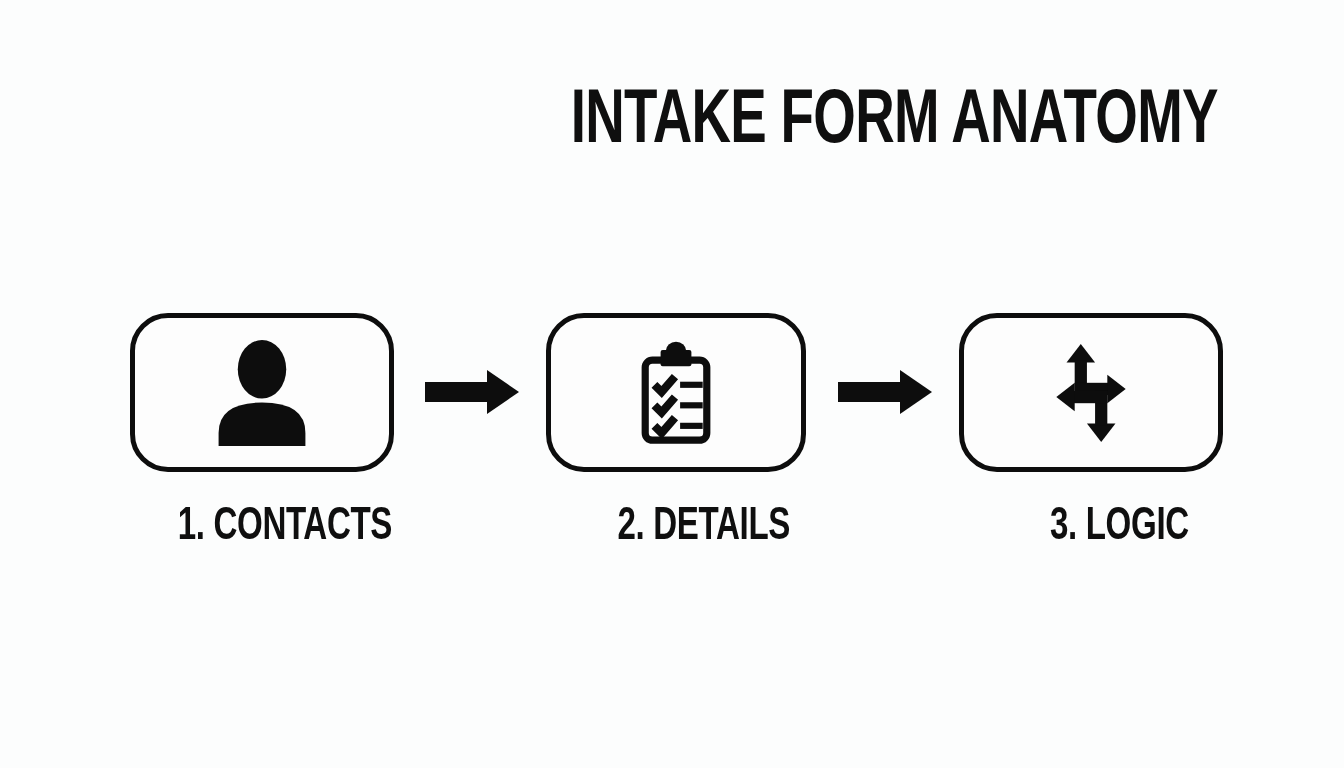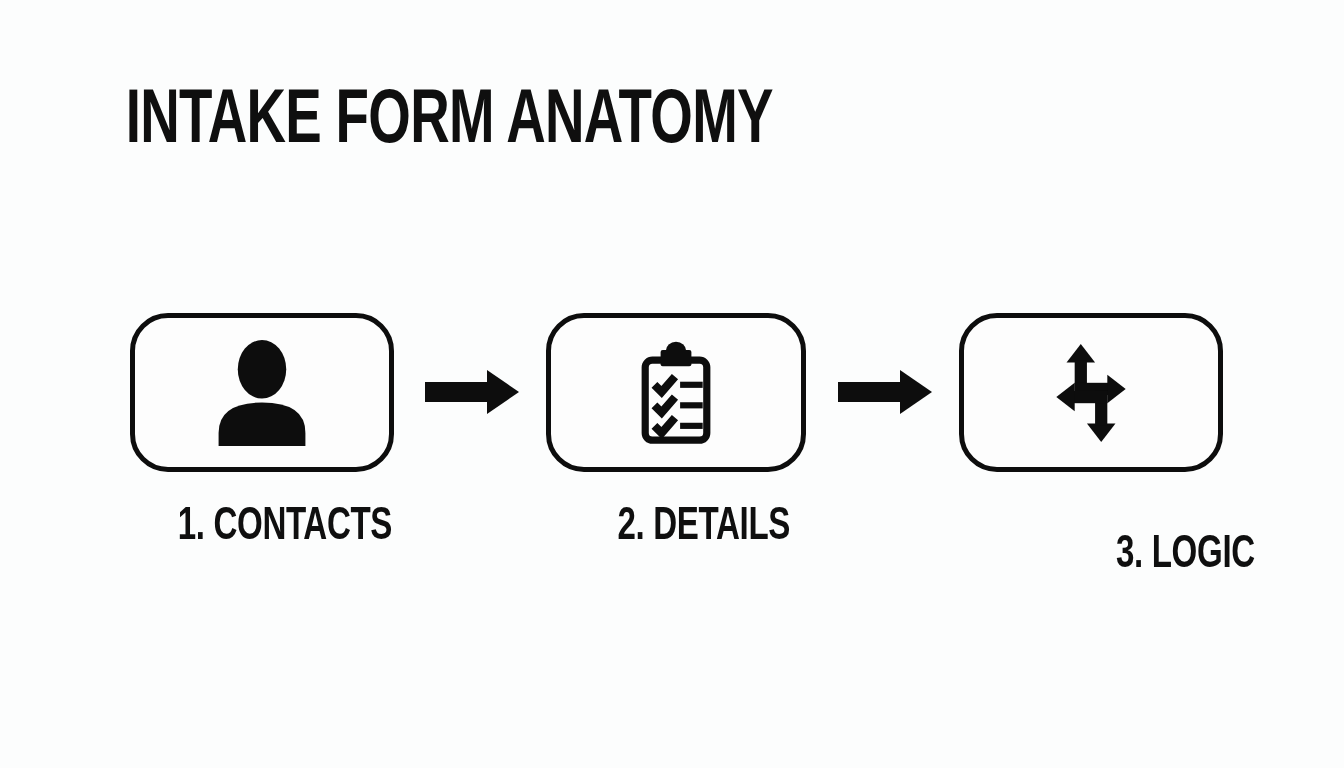--- a/index.html
+++ b/index.html
@@ -17,21 +17,21 @@
     overflow: hidden;
     color: #0f0f0f;
   }
 
   
   .title-wrap {
     position: absolute;
     left: 0;
     top: 78px;
     width: 100%;
-    text-align: left;
+    text-align: right;
     white-space: nowrap;
   }
   .title-text {
     display: inline-block;
     font-size: 76px;
     font-weight: bold;
     line-height: 1;
     letter-spacing: -1px;
     color: #0f0f0f;
     transform: scaleX(0.72);
@@ -70,21 +70,21 @@
   
   .step-label {
     position: absolute;
     top: 498px;
     height: 50px;
     text-align: right;
     white-space: nowrap;
   }
   .label-1 { left: 90px;  width: 344px; }
   .label-2 { left: 484px; width: 340px; }
-  .label-3 { left: 938px; width: 344px; margin-top: 28px; }
+  .label-3 { left: 872px; width: 344px; }
   .step-label span {
     display: inline-block;
     font-size: 46px;
     font-weight: bold;
     line-height: 50px;
     letter-spacing: -0.5px;
     color: #0f0f0f;
     transform: scaleX(0.72);
     transform-origin: 50% 50%;
   }

